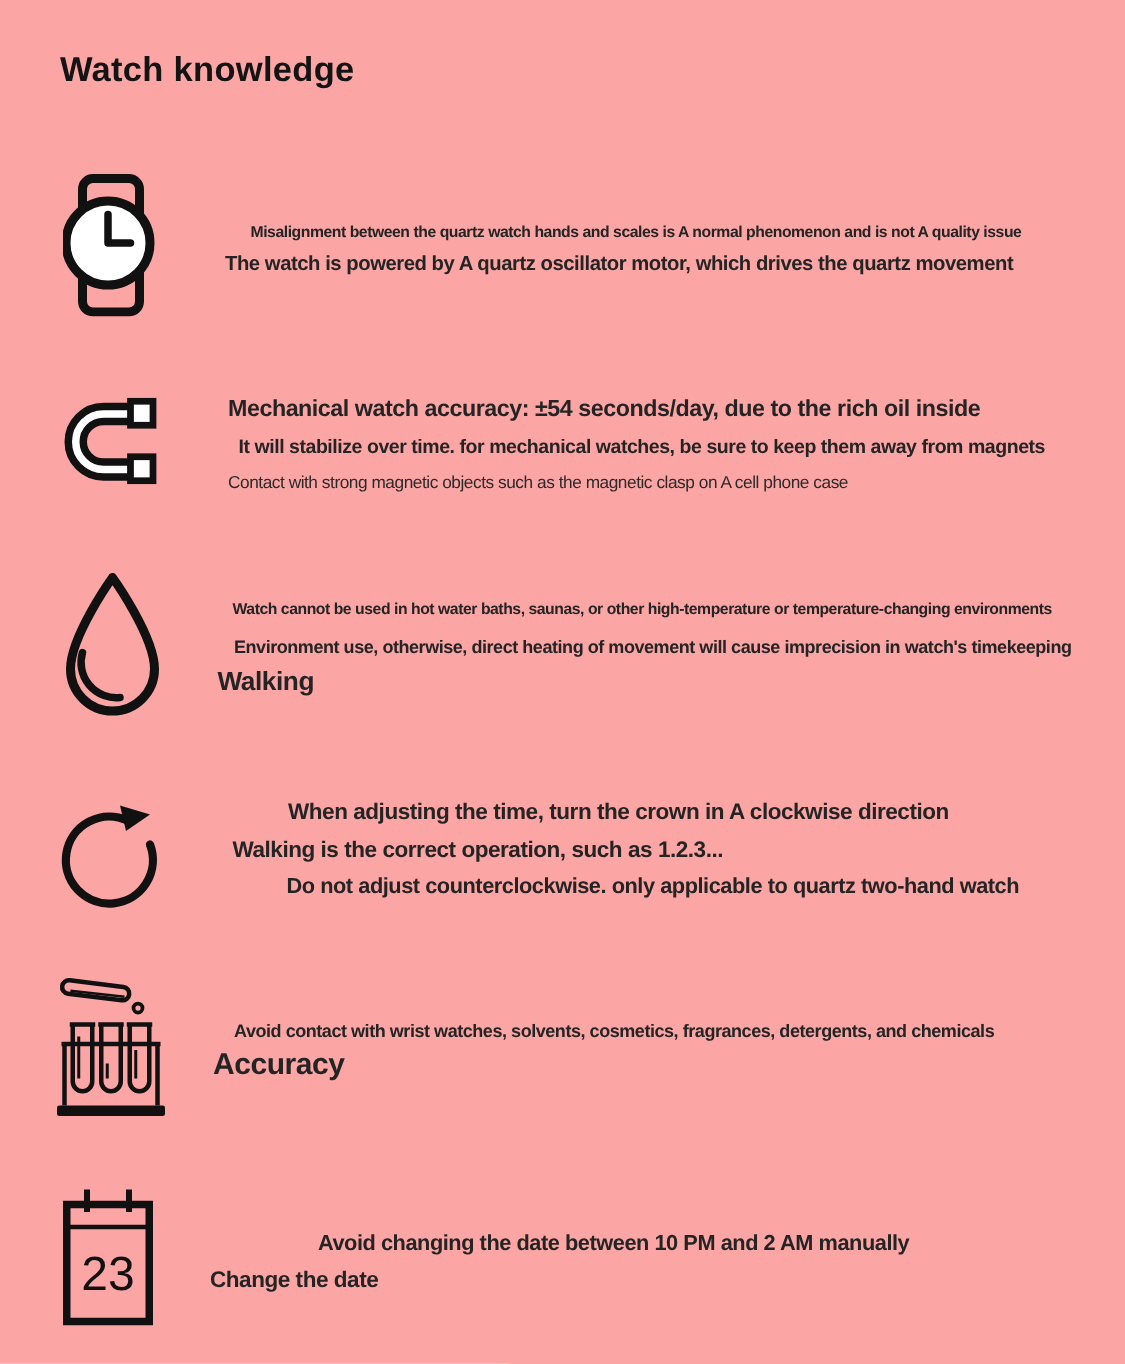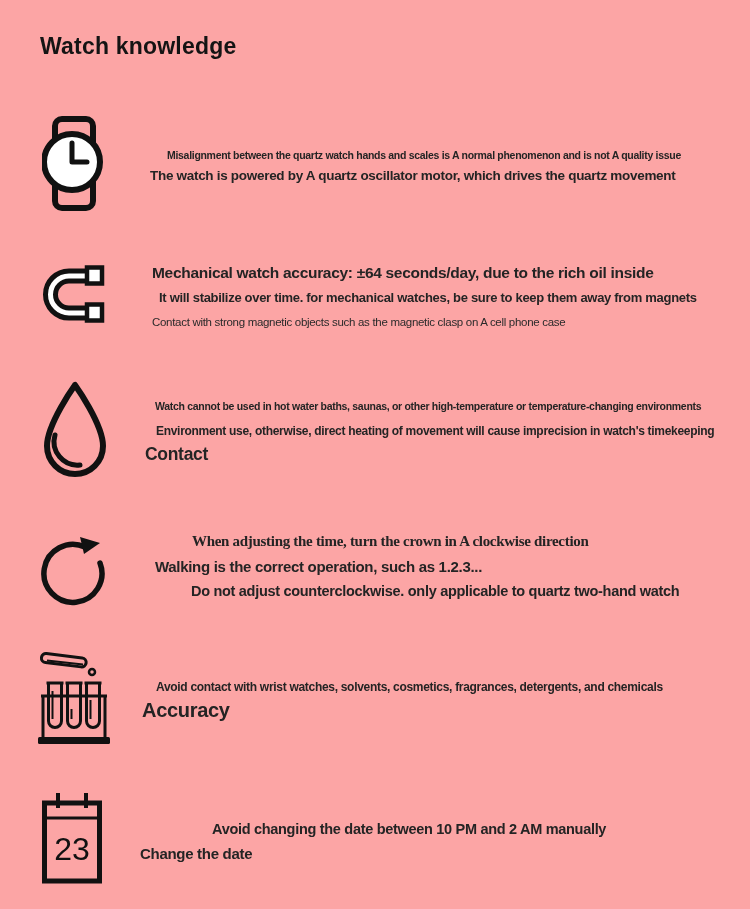--- a/index.html
+++ b/index.html
@@ -41,21 +41,21 @@
   .t-s2a { left: 152px; top: 264px; font-size: 15.5px; }
   .t-s2b { left: 159px; top: 291px; font-size: 13px; }
   .t-s2c { left: 152px; top: 316px; font-size: 11.5px; font-weight: normal; color: #2a2a2a; }
   
   .icon-drop    { left: 40px;  top: 380px; }
   .t-s3a { left: 155px; top: 400px; font-size: 10.5px; }
   .t-s3b { left: 156px; top: 425px; font-size: 12px; }
   .t-s3c { left: 145px; top: 444px; font-size: 17.5px; }
   
   .icon-rotate  { left: 40px;  top: 524px; }
-  .t-s4a { left: 192px; top: 533px; font-size: 15px; font-family: Liberation Serif, serif; }
+  .t-s4a { left: 192px; top: 533px; font-size: 15px; }
   .t-s4b { left: 155px; top: 558px; font-size: 15px; }
   .t-s4c { left: 152px; top: 583px; font-size: 14.5px; margin-left: 39px; }
   
   .icon-tubes   { left: 38px;  top: 650px; }
   .t-s5a { left: 156px; top: 681px; font-size: 12px; }
   .t-s5b { left: 142px; top: 699px; font-size: 20px; }
   
   .icon-calendar{ left: 41px;  top: 791px; }
   .t-s6a { left: 212px; top: 821px; font-size: 14.5px; }
   .t-s6b { left: 140px; top: 845px; font-size: 15px; }
@@ -78,33 +78,33 @@
   <div class="line t-s1b">The watch is powered by A quartz oscillator motor, which drives the quartz movement</div>
 
   <div class="icon icon-magnet">
     <svg width="64" height="58" viewBox="0 0 64 58" xmlns="http://www.w3.org/2000/svg">
       <path d="M49 11 H27 A18.5 18.5 0 0 0 27 48 H49" fill="none" stroke="#111" stroke-width="15"></path>
       <path d="M49 11 H27 A18.5 18.5 0 0 0 27 48 H49" fill="none" stroke="#fff" stroke-width="5"></path>
       <rect x="45" y="2.5" width="15" height="16" fill="#fff" stroke="#111" stroke-width="4.5"></rect>
       <rect x="45" y="39.5" width="15" height="16" fill="#fff" stroke="#111" stroke-width="4.5"></rect>
     </svg>
   </div>
-  <div class="line t-s2a">Mechanical watch accuracy: ±64 seconds/day, due to the rich oil inside</div>
+  <div class="line t-s2a">Mechanical watch accuracy: ±54 seconds/day, due to the rich oil inside</div>
   <div class="line t-s2c">Contact with strong magnetic objects such as the magnetic clasp on A cell phone case</div>
   <div class="line t-s2b">It will stabilize over time. for mechanical watches, be sure to keep them away from magnets</div>
 
   <div class="icon icon-drop">
     <svg width="70" height="98" viewBox="0 0 70 98" xmlns="http://www.w3.org/2000/svg">
       <path d="M35 5 C 35 5, 7 44, 7 66 A 28 28 0 0 0 63 66 C 63 44, 35 5, 35 5 Z" fill="none" stroke="#111" stroke-width="6" stroke-linejoin="round"></path>
       <path d="M15 55 A 23.5 23.5 0 0 0 40 85" fill="none" stroke="#111" stroke-width="5" stroke-linecap="round"></path>
     </svg>
   </div>
   <div class="line t-s3a">Watch cannot be used in hot water baths, saunas, or other high-temperature or temperature-changing environments</div>
   <div class="line t-s3b">Environment use, otherwise, direct heating of movement will cause imprecision in watch's timekeeping</div>
-  <div class="line t-s3c">Contact</div>
+  <div class="line t-s3c">Walking</div>
 
   <div class="icon icon-rotate">
     <svg width="68" height="88" viewBox="0 0 68 88" xmlns="http://www.w3.org/2000/svg">
       <path d="M45 23 A 29 29 0 1 0 60 39" fill="none" stroke="#111" stroke-width="5.5" stroke-linecap="round"></path>
       <polygon points="60,19 40,13 44,30" fill="#111"></polygon>
     </svg>
   </div>
   <div class="line t-s4a">When adjusting the time, turn the crown in A clockwise direction</div>
   <div class="line t-s4b">Walking is the correct operation, such as 1.2.3...</div>
   <div class="line t-s4c">Do not adjust counterclockwise. only applicable to quartz two-hand watch</div>

